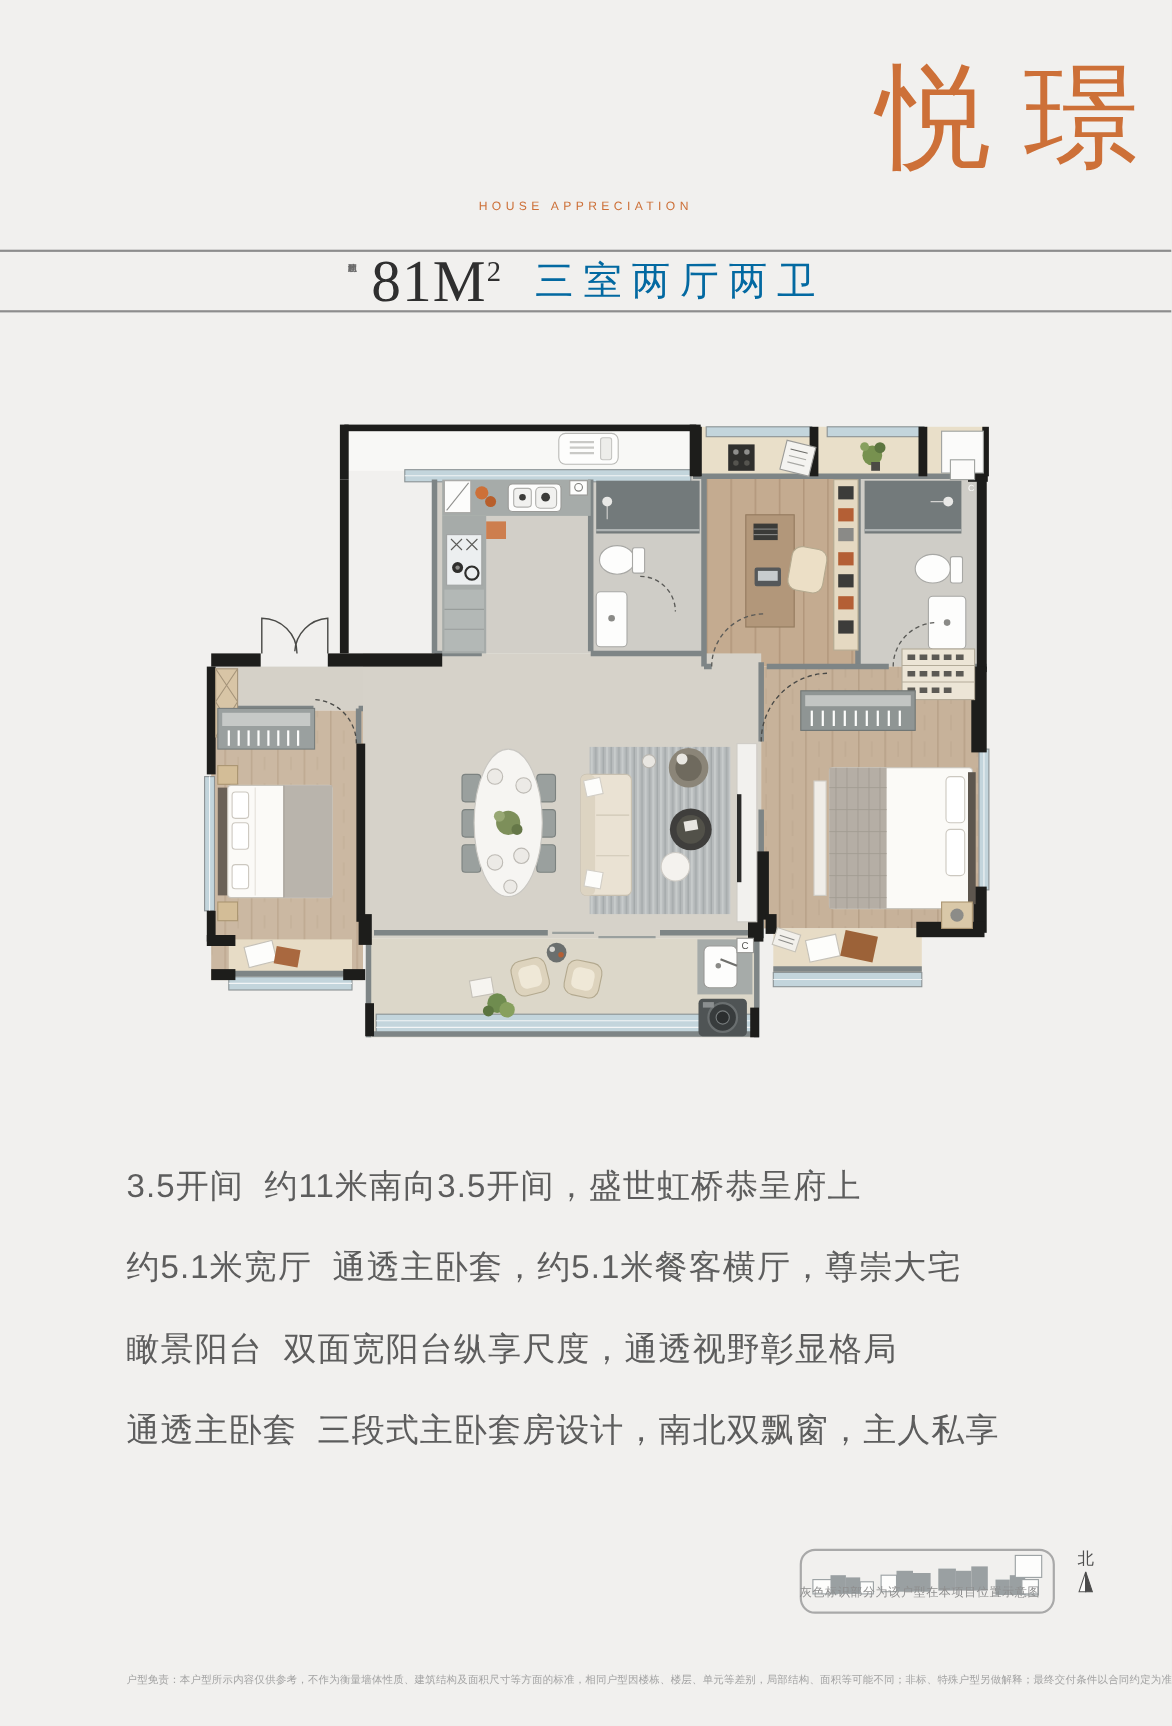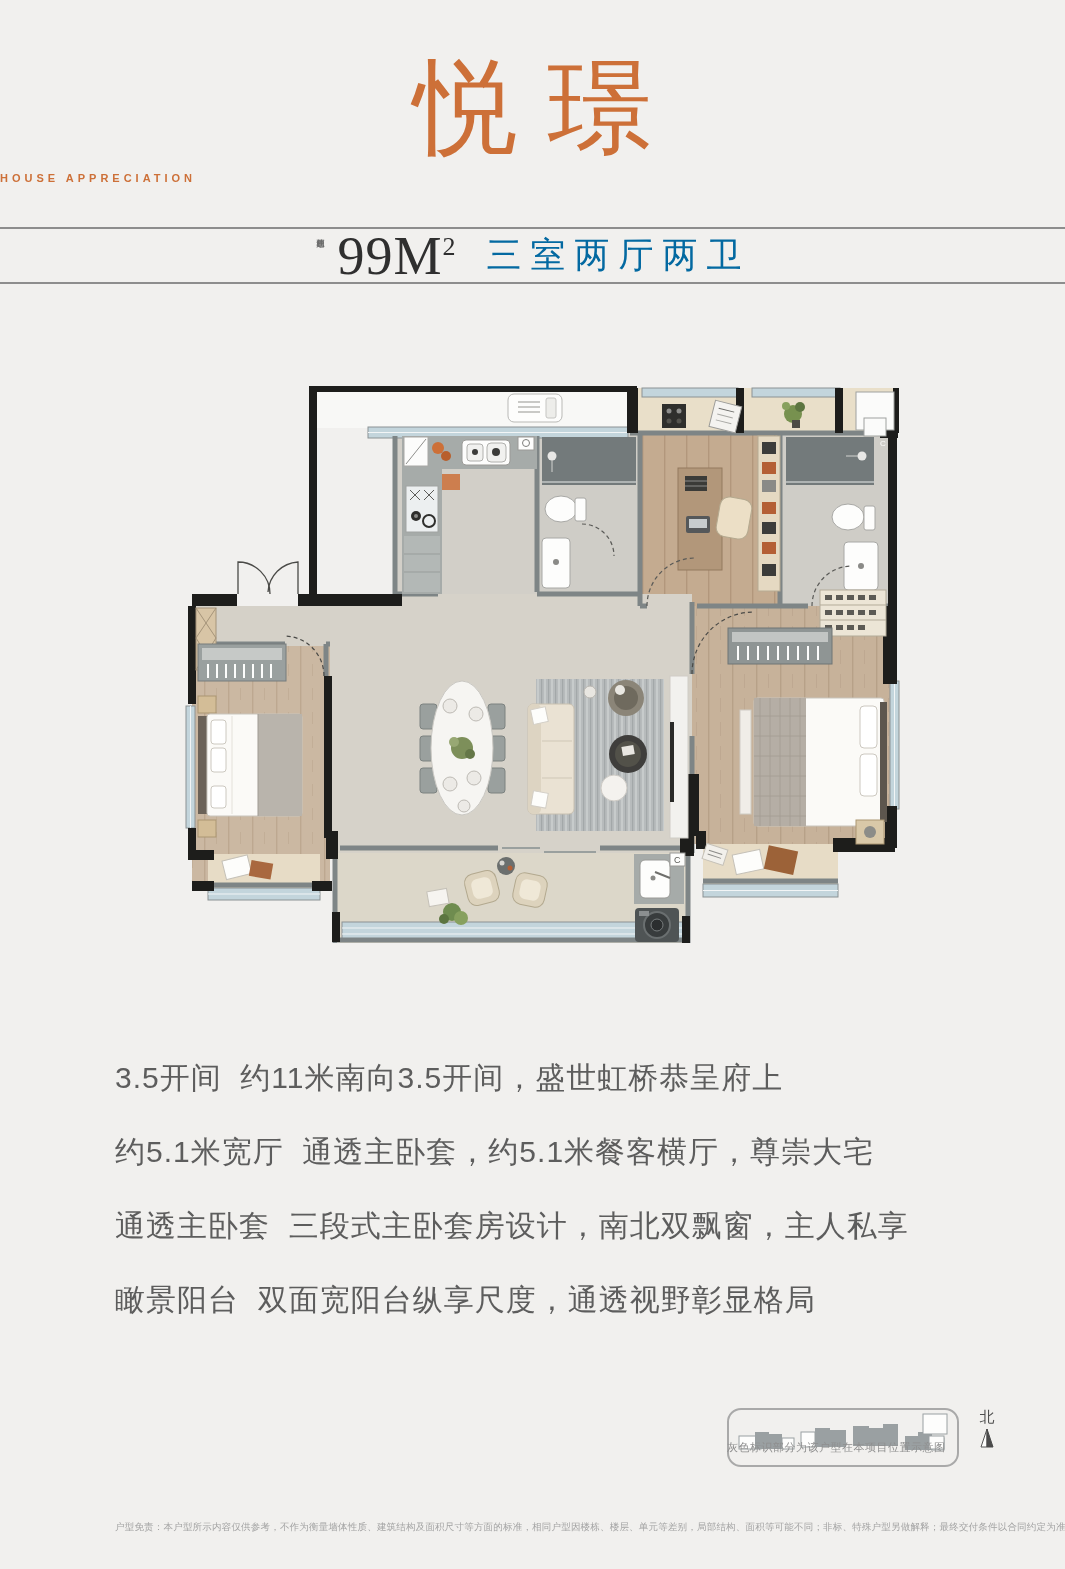--- a/index.html
+++ b/index.html
@@ -1,24 +1,24 @@
 <!DOCTYPE html>
 <html><head>
 <meta charset="utf-8">
 <style>
   html,body{margin:0;padding:0;}
   body{font-family:"Liberation Sans","DejaVu Sans",sans-serif;background:#e9e8e6;}
   .page{position:relative;width:1065px;height:1569px;margin:0 auto;background:#f1f0ee;overflow:hidden;}
 
   
-  .brand-title{position:absolute;top:48px;left:0;width:100%;text-align:center;
+  .brand-title{position:absolute;top:48px;left:0;width:100%;text-align:right;
     font-family:"Liberation Serif","DejaVu Serif",serif;font-size:104px;line-height:1.15;
     color:#cd7038;letter-spacing:30px;text-indent:30px;}
-  .brand-sub{position:absolute;top:172px;left:0;width:100%;
-    font-size:11px;color:#cd7038;letter-spacing:4px;font-weight:bold;}
+  .brand-sub{position:absolute;top:182px;left:0;width:100%;text-align:center;
+    font-size:11px;color:#cd7038;letter-spacing:4px;font-weight:normal;}
 
   
   .band{position:absolute;top:227px;left:0;width:100%;height:53px;
     border-top:2px solid #8d8d8d;border-bottom:2px solid #8d8d8d;
     display:flex;align-items:center;justify-content:center;gap:14px;}
   .band .vert{writing-mode:vertical-rl;text-orientation:upright;font-size:8px;
     line-height:1.1;color:#6a6a6a;letter-spacing:0px;height:46px;}
   .band .area{font-family:"Liberation Serif","DejaVu Serif",serif;font-size:54px;
     color:#2f2f2f;letter-spacing:1px;line-height:1;}
   .band .area sup{font-size:26px;}
@@ -47,21 +47,21 @@
 </head>
 <body>
 
 <div class="page">
 
   <div class="brand-title">悦璟</div>
   <div class="brand-sub">HOUSE APPRECIATION</div>
 
   <div class="band">
     <span class="vert">建筑面积约</span>
-    <span class="area"><span>99M</span><sup>2</sup></span>
+    <span class="area"><span>81M</span><sup>2</sup></span>
     <span class="layout">三室两厅两卫</span>
   </div>
 
   <svg class="plan" viewBox="0 0 720 585" xmlns="http://www.w3.org/2000/svg">
     <defs>
       <pattern id="rugp" width="7" height="10" patternUnits="userSpaceOnUse">
         <rect width="7" height="10" fill="#b7bbbc"></rect>
         <rect width="2" height="10" fill="#c7cbcb"></rect>
         <rect x="4" width="1.2" height="10" fill="#a3a8a9"></rect>
       </pattern>
@@ -436,22 +436,22 @@
       <rect x="455" y="532" width="44" height="34" rx="4" fill="#4f5455"></rect>
       <circle cx="477" cy="549" r="13" fill="#383c3d" stroke="#6a6f70" stroke-width="2"></circle>
       <circle cx="477" cy="549" r="6" fill="#2b2e2f" stroke="#777c7d"></circle>
       <rect x="459" y="535" width="10" height="5" fill="#8b8f90"></rect>
     </g>
   </svg>
 
   <div class="features">
     <div class="line">3.5开间  约11米南向3.5开间，盛世虹桥恭呈府上</div>
     <div class="line">约5.1米宽厅  通透主卧套，约5.1米餐客横厅，尊崇大宅</div>
+    <div class="line">瞰景阳台  双面宽阳台纵享尺度，通透视野彰显格局</div>
     <div class="line">通透主卧套  三段式主卧套房设计，南北双飘窗，主人私享</div>
-    <div class="line">瞰景阳台  双面宽阳台纵享尺度，通透视野彰显格局</div>
   </div>
 
   <div class="site-map">
     <svg width="224" height="51" viewBox="0 0 224 51" xmlns="http://www.w3.org/2000/svg">
 
       <rect x="10" y="26" width="22" height="13" fill="#fdfdfc" stroke="#9aa0a2"></rect>
       <rect x="26" y="22" width="14" height="17" fill="#9aa0a2"></rect>
       <rect x="40" y="24" width="13" height="15" fill="#9aa0a2"></rect>
       <rect x="53" y="28" width="12" height="11" fill="#fdfdfc" stroke="#9aa0a2"></rect>
 

